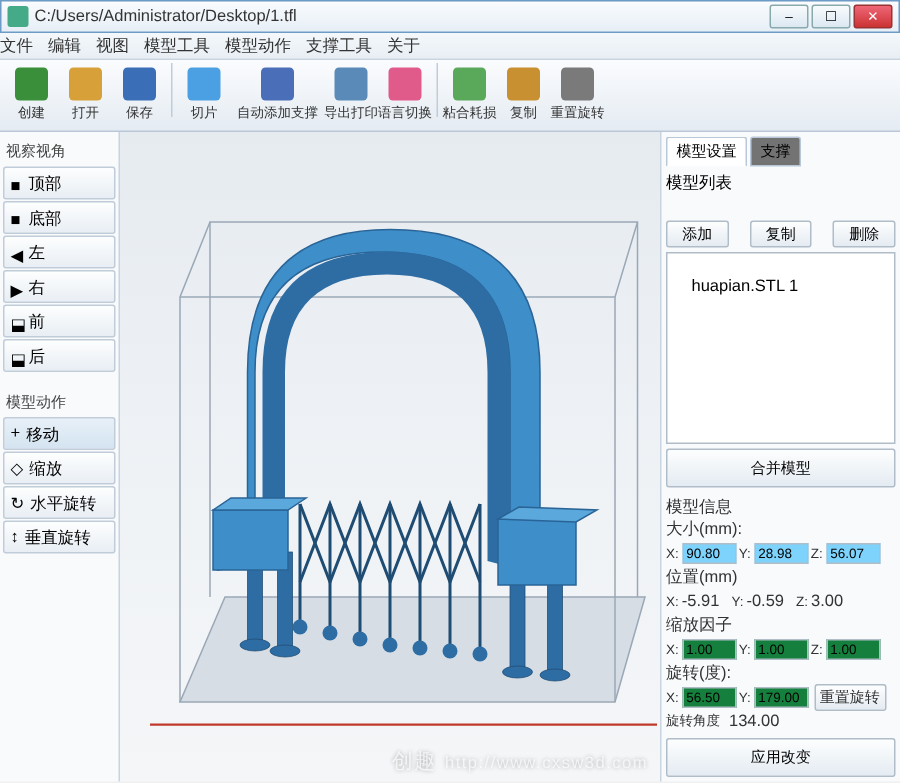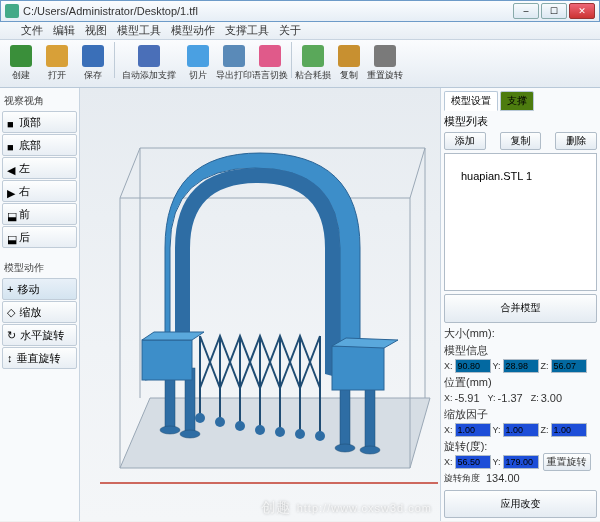--- a/index.html
+++ b/index.html
@@ -3,46 +3,46 @@
 <meta charset="utf-8">
 <style>
 * { box-sizing: border-box; margin: 0; padding: 0; font-family: "Microsoft YaHei", Arial, sans-serif; font-size: 11px; }
 body { background: #f0f0f0; width: 600px; height: 522px; overflow: hidden; }
 .titlebar { height: 22px; background: linear-gradient(#fafcfe,#e6eef6); display: flex; align-items: center; padding: 0 4px; border: 1px solid #6d9bc8; }
 .titlebar .icon { width: 14px; height: 14px; background: #4a8; border-radius: 2px; margin-right: 4px; }
 .titlebar .title { flex: 1; color: #333; }
 .winbtns { display: flex; gap: 2px; }
 .winbtn { width: 26px; height: 16px; border: 1px solid #8aa; background: linear-gradient(#f8fbfd,#dce8f2); display: flex; align-items: center; justify-content: center; font-size: 9px; border-radius: 2px; }
 .winbtn.close { background: linear-gradient(#e67,#c33); color: #fff; border-color: #933; }
-.menubar { height: 18px; background: linear-gradient(#f4f8fb,#e8eef4); display: flex; align-items: center; padding: 0 21px; gap: 10px; border-bottom: 1px solid #c8d4e0; }
+.menubar { height: 18px; background: linear-gradient(#f4f8fb,#e8eef4); display: flex; align-items: center; padding: 0 0; gap: 10px; border-bottom: 1px solid #c8d4e0; }
 .menubar span { color: #333; cursor: default; }
 .toolbar { height: 48px; background: linear-gradient(#fbfcfe,#e4ebf2); display: flex; align-items: flex-start; padding: 2px 4px; border-bottom: 1px solid #b8c8d8; gap: 2px; }
 .tbtn { display: flex; flex-direction: column; align-items: center; justify-content: center; width: 34px; height: 42px; border-radius: 3px; }
 .tbtn .ic { width: 22px; height: 22px; border-radius: 3px; margin-bottom: 2px; }
 .tbtn .lb { font-size: 9px; color: #333; white-space: nowrap; }
 .tsep { width: 1px; height: 36px; background: #c0ccd8; margin: 0 2px; }
 .body { display: flex; height: 433px; }
 .leftpanel { width: 80px; background: #f8fafc; border-right: 1px solid #c8d4e0; padding: 2px; }
 .panelhdr { font-size: 10px; color: #444; padding: 4px 2px 2px; }
 .pbtn { height: 22px; border: 1px solid #c0ccd8; border-radius: 2px; background: linear-gradient(#fdfefe,#e8eef4); margin: 1px 0; display: flex; align-items: center; padding: 0 4px; gap: 4px; }
 .pbtn.active { background: linear-gradient(#e8f0f8,#d4e4f0); }
 .pbtn .dot { width: 8px; height: 8px; }
 .viewport { flex: 1; position: relative; background: linear-gradient(180deg,#e6ebf0 0%,#f0f3f6 60%,#f4f6f8 100%); overflow: hidden; }
 .rightpanel { width: 160px; background: #f8fafc; border-left: 1px solid #c8d4e0; padding: 3px; display: flex; flex-direction: column; gap: 3px; overflow: hidden; }
 .tabs { display: flex; gap: 2px; }
-.tab { padding: 2px 6px; border: 1px solid #b8c8d8; border-radius: 2px 2px 0 0; background: #4d7c0f; font-size: 10px; }
+.tab { padding: 2px 6px; border: 1px solid #b8c8d8; border-radius: 2px 2px 0 0; background: #737373; font-size: 10px; }
 .tab.active { background: #fff; border-bottom-color: #fff; }
-.btnrow { display: flex; gap: 14px; }
+.btnrow { display: flex; gap: 14px; margin-top: 15px; }
 .sbtn { flex: 1; height: 18px; border: 1px solid #b0bcc8; border-radius: 2px; background: linear-gradient(#fdfefe,#e4ebf2); font-size: 10px; display: flex; align-items: center; justify-content: center; }
 .listbox { height: 144px; border: 1px solid #b0bcc8; background: #fff; padding: 16px; font-size: 10px; }
 .wbtn { height: 30px; border: 1px solid #b0bcc8; border-radius: 2px; background: linear-gradient(#fdfefe,#e4ebf2); font-size: 10px; display: flex; align-items: center; justify-content: center; font-family: Liberation Mono, monospace; }
 .info { font-size: 10px; color: #333; }
 .info .row { display: flex; align-items: center; gap: 2px; margin: 1px 0; height: 15px; }
-.info input[type=text] { width: 36px; height: 14px; border: 1px solid #b0bcc8; font-size: 9px; padding: 0 2px; background: #1d4ed8; }
-.info input.ro { background: #0369a1; }
+.info input[type=text] { width: 36px; height: 14px; border: 1px solid #b0bcc8; font-size: 9px; padding: 0 2px; background: #15803d; }
+.info input.ro { background: #7dd3fc; }
 .info label { font-size: 9px; }
 .watermark { position: absolute; right: 8px; bottom: 4px; color: rgba(255,255,255,.7); font-size: 16px; letter-spacing: 1px; text-shadow: 0 0 3px rgba(0,0,0,.3); }
 .watermark .cn { font-size: 14px; }
 svg.scene { position: absolute; inset: 0; }
 </style>
 </head>
 <body>
 
 <div class="titlebar">
   <div class="icon"></div>
@@ -71,27 +71,27 @@
     </div>
     <div class="tbtn">
       <div class="ic" style="background: rgb(216, 160, 56);"></div>
       <div class="lb">打开</div>
     </div>
     <div class="tbtn">
       <div class="ic" style="background: rgb(58, 111, 184);"></div>
       <div class="lb">保存</div>
     </div>
     <div class="tsep"></div>
+    <div class="tbtn">
+      <div class="ic" style="background: rgb(74, 160, 226);"></div>
+      <div class="lb">切片</div>
+    </div>
     <div class="tbtn" style="width: 60px;">
       <div class="ic" style="background: rgb(74, 111, 184);"></div>
       <div class="lb">自动添加支撑</div>
-    </div>
-    <div class="tbtn">
-      <div class="ic" style="background: rgb(74, 160, 226);"></div>
-      <div class="lb">切片</div>
     </div>
     <div class="tbtn">
       <div class="ic" style="background: rgb(90, 138, 184);"></div>
       <div class="lb">导出打印</div>
     </div>
     <div class="tbtn">
       <div class="ic" style="background: rgb(224, 90, 138);"></div>
       <div class="lb">语言切换</div>
     </div>
     <div class="tsep"></div>
@@ -223,36 +223,36 @@
       <div class="sbtn">添加</div>
       <div class="sbtn">复制</div>
       <div class="sbtn">删除</div>
     </div>
     <div class="listbox">
       <div>huapian.STL 1</div>
     </div>
     <div class="wbtn">合并模型</div>
 
     <div class="info">
+      <div style="margin-top:2px">模型信息</div>
       <div>大小(mm):</div>
-      <div style="margin-top:2px">模型信息</div>
       <div class="row">
         <label>X:</label>
           <input class="ro" type="text" readonly="" value="90.80" style="">
         <label>Y:</label>
           <input class="ro" type="text" readonly="" value="28.98" style="">
         <label>Z:</label>
           <input class="ro" type="text" readonly="" value="56.07" style="">
       </div>
       <div>位置(mm)</div>
       <div class="row">
         <label>X:</label>
           <span>-5.91</span>
         <label style="margin-left:6px">Y:</label>
-          <span>-1.37</span>
+          <span>-0.59</span>
         <label style="margin-left:6px">Z:</label>
           <span>3.00</span>
       </div>
       <div>缩放因子</div>
       <div class="row">
         <label>X:</label>
           <input type="text" value="1.00" style="">
         <label>Y:</label>
           <input type="text" value="1.00" style="">
         <label>Z:</label>

